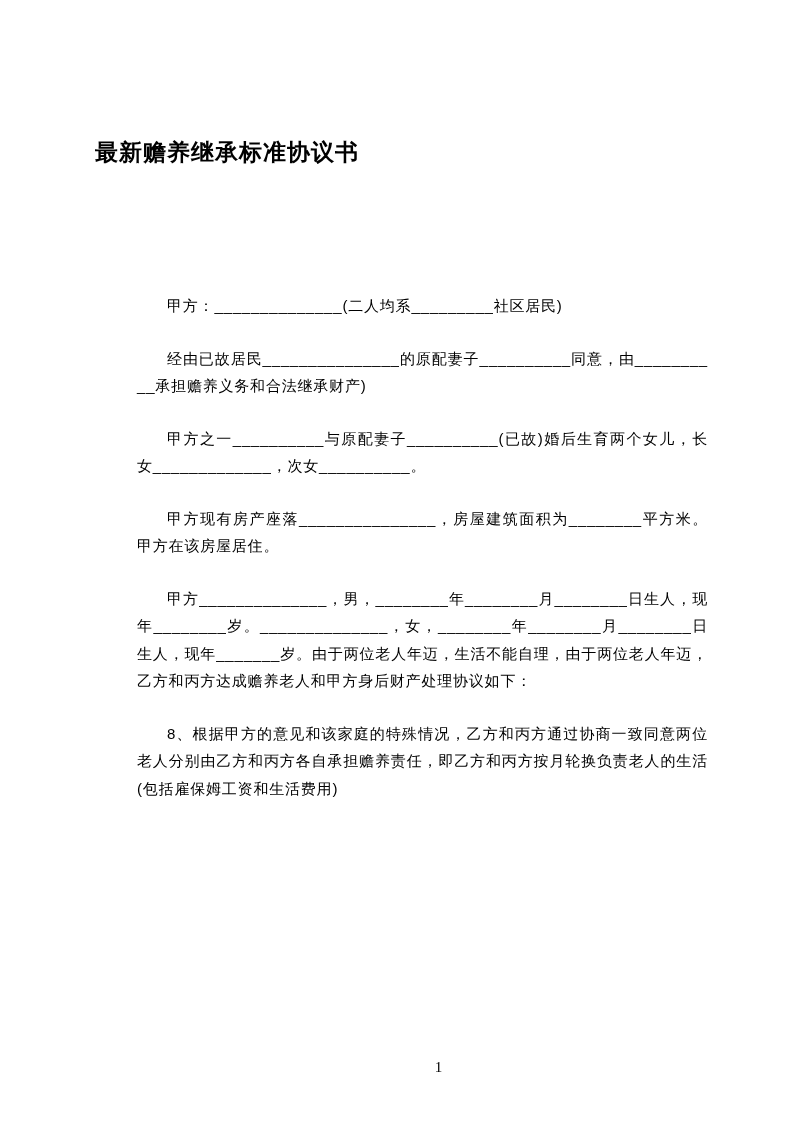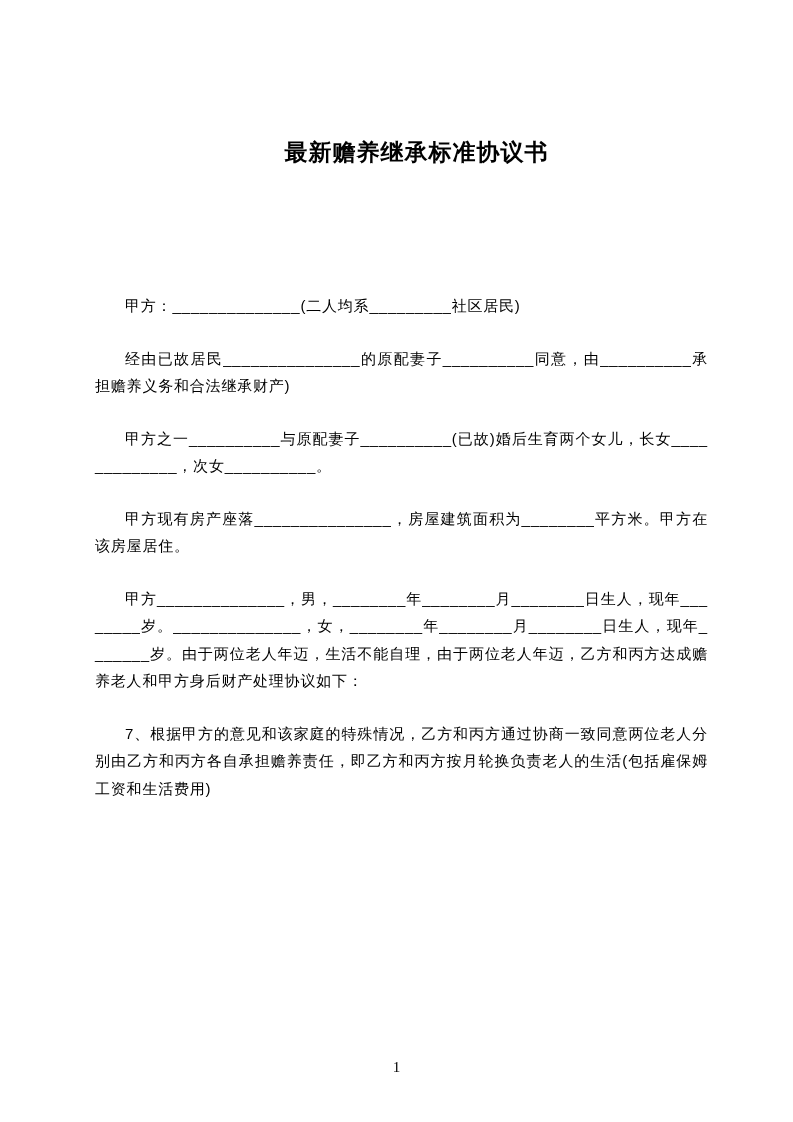--- a/index.html
+++ b/index.html
@@ -1,15 +1,15 @@
 <!DOCTYPE html>
 <html><head>
 <meta charset="utf-8">
 <style>
-  * { box-sizing: border-box; }
+  * { box-sizing: border-box; margin-left: 42px; }
   html, body {
     margin: 0;
     padding: 0;
     background: #ffffff;
   }
   .page {
     position: relative;
     width: 793px;
     height: 1122px;
     margin: 0 auto;
@@ -17,21 +17,20 @@
     color: #000000;
     font-family: "Liberation Sans", sans-serif;
     overflow: hidden;
   }
   .doc-title {
     margin: 0;
     padding: 137px 55px 0 95px;
     font-size: 23px;
     line-height: 30px;
     font-weight: bold;
-    text-align: center;
     letter-spacing: 1px;
   }
   .content {
     padding: 125px 85px 0 95px;
   }
   .content p {
     margin: 0 0 25px 0;
     font-size: 15px;
     line-height: 27.5px;
     letter-spacing: 0.8px;
@@ -59,20 +58,20 @@
 <div class="page">
 
   <h1 class="doc-title">最新赡养继承标准协议书</h1>
 
   <div class="content">
     <p>甲方：______________(二人均系_________社区居民)</p>
     <p>经由已故居民_______________的原配妻子__________同意，由__________承担赡养义务和合法继承财产)</p>
     <p>甲方之一__________与原配妻子__________(已故)婚后生育两个女儿，长女_____________，次女__________。</p>
     <p>甲方现有房产座落_______________，房屋建筑面积为________平方米。甲方在该房屋居住。</p>
     <p>甲方______________，男，________年________月________日生人，现年________岁。______________，女，________年________月________日生人，现年_______岁。由于两位老人年迈，生活不能自理，由于两位老人年迈，乙方和丙方达成赡养老人和甲方身后财产处理协议如下：</p>
-    <p>7、根据甲方的意见和该家庭的特殊情况，乙方和丙方通过协商一致同意两位老人分别由乙方和丙方各自承担赡养责任，即乙方和丙方按月轮换负责老人的生活(包括雇保姆工资和生活费用)</p>
+    <p>8、根据甲方的意见和该家庭的特殊情况，乙方和丙方通过协商一致同意两位老人分别由乙方和丙方各自承担赡养责任，即乙方和丙方按月轮换负责老人的生活(包括雇保姆工资和生活费用)</p>
   </div>
 
   <div class="page-footer">
     <span class="page-number">1</span>
   </div>
 
 </div>
 
 </body></html>

